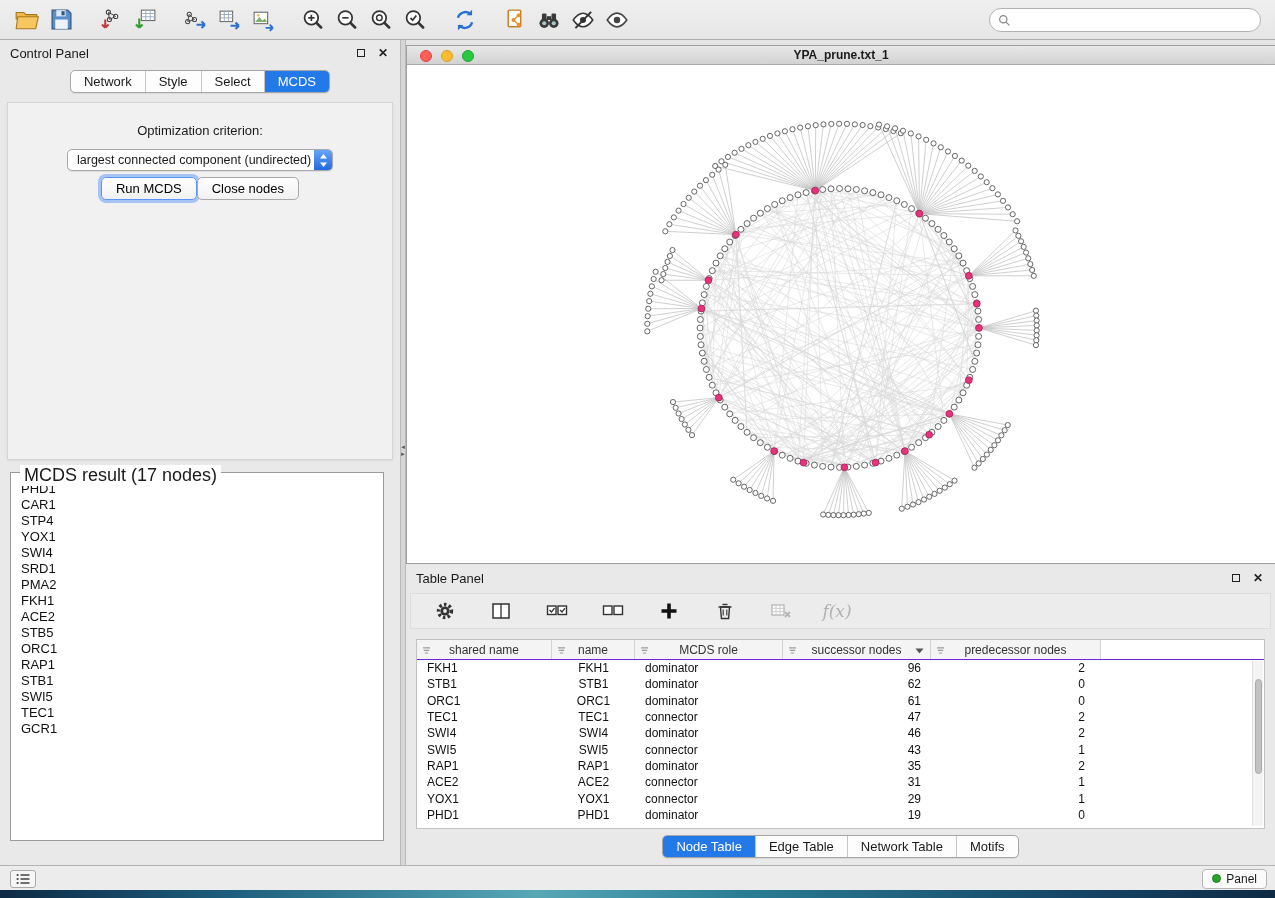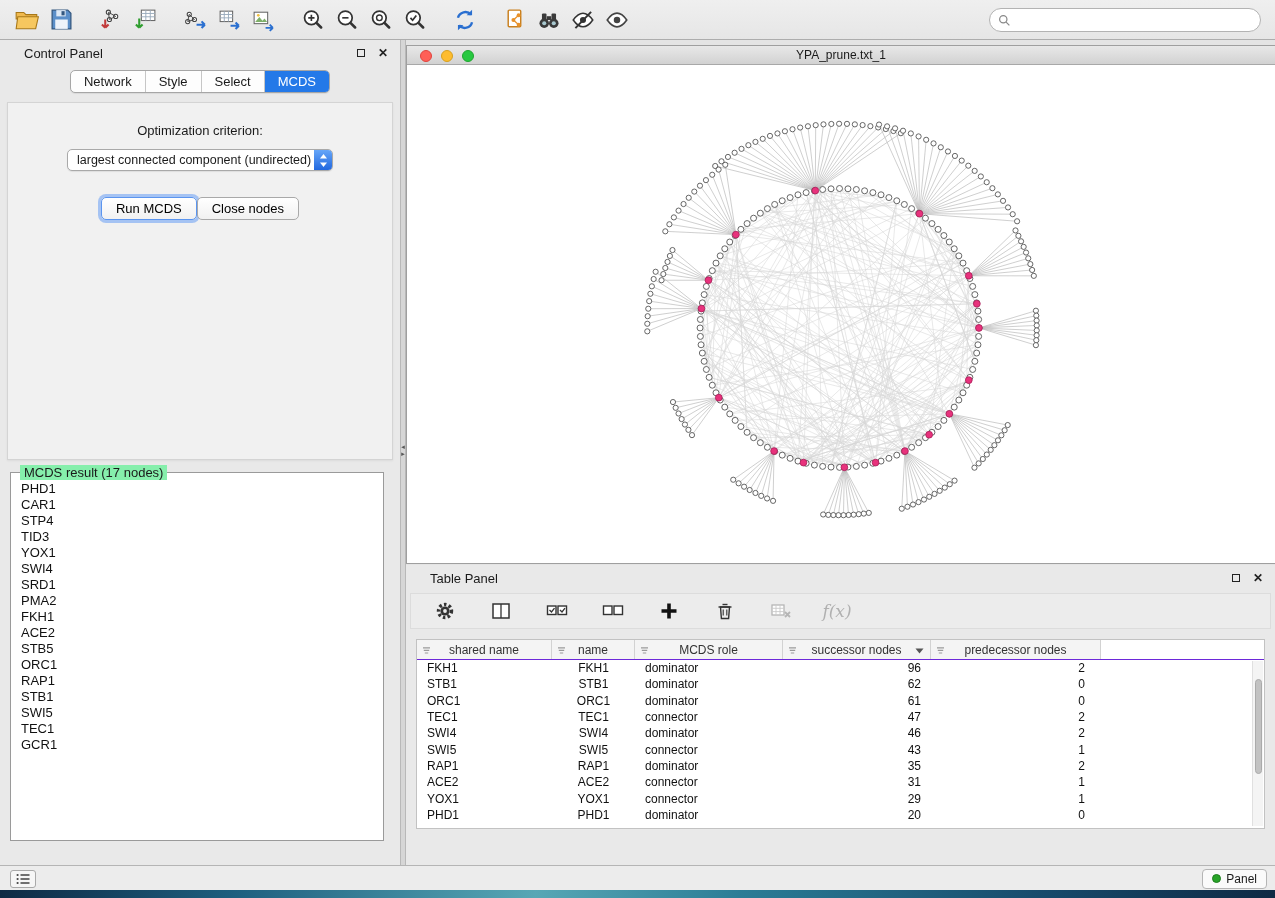--- a/index.html
+++ b/index.html
@@ -15,21 +15,21 @@
   .tgap { width:16px; }
   .search-box { position:absolute; right:14px; top:8px; width:272px; height:24px;
     background:#fff; border:1px solid #b3b3b3; border-radius:12px;
     display:flex; align-items:center; padding:0 8px; }
   .search-box input { border:none; outline:none; flex:1; font-size:12px; background:transparent;
     font-family:"Liberation Sans", sans-serif; }
 
   
   .control-panel { position:absolute; left:0; top:40px; width:400px; bottom:33px;
     background:#e9e9e9; }
-  .panel-head { height:26px; display:flex; align-items:center; padding:0 10px; font-size:13px;margin-left:14px; }
+  .panel-head { height:26px; display:flex; align-items:center; padding:0 10px; font-size:13px; }
   .panel-head .spacer { flex:1; }
   .wbtn { width:14px; height:14px; display:flex; align-items:center; justify-content:center;
     margin-left:8px; font-size:12px; color:#222; font-weight:bold; }
   .float-glyph { width:8px; height:8px; border:1.4px solid #222; display:inline-block; }
 
   .segbar { display:inline-flex; border:1px solid #a6a6a6; border-radius:5px; overflow:hidden;
     background:#fdfdfd; box-shadow:0 1px 1px rgba(0,0,0,.07); }
   .seg { padding:3px 13px; font-size:13px; color:#1a1a1a; border-left:1px solid #c6c6c6; white-space:nowrap; }
   .seg:first-child { border-left:none; }
   .seg.active { background:#2479e8; color:#fff; }
@@ -37,46 +37,46 @@
 
   .cp-inner { position:absolute; top:62px; left:7px; right:7px; height:358px;
     background:#f1f1f1; border:1px solid #d4d4d4; box-shadow:0 1px 2px rgba(0,0,0,.06); }
   .opt-label { text-align:center; font-size:13px; margin-top:20px; }
   .dropdown { width:266px; height:22px; margin:11px auto 0; background:#fff;
     border:1px solid #a9a9a9; border-radius:5px; display:flex; align-items:center;
     box-shadow:0 1px 1px rgba(0,0,0,.08); }
   .dd-text { flex:1; font-size:12.5px; padding-left:9px; white-space:nowrap; overflow:hidden; }
   .dd-stepper { width:18px; height:20px; background:linear-gradient(#66a6f8,#2268df);
     border-radius:0 4px 4px 0; display:flex; align-items:center; justify-content:center; }
-  .btn-row { display:flex; justify-content:center; gap:0; margin-top:26px; }
+  .btn-row { display:flex; justify-content:center; gap:0; margin-top:6px; }
   .btn { height:23px; padding:0 14px; background:linear-gradient(#ffffff,#f1f1f1);
     border:1px solid #a9a9a9; border-radius:5px; font-size:13px;
     font-family:"Liberation Sans", sans-serif; }
   .btn.focused { border-color:#5b95ef; box-shadow:0 0 0 3px rgba(90,150,245,.5); }
 
   .mcds-result { position:absolute; top:432px; left:10px; right:16px; bottom:24px;
     border:1px solid #9a9a9a; background:#fff; }
-  .mcds-legend { position:absolute; top:425px; left:20px; background:#86efac;
-    padding:0 4px; font-size:13px; z-index:2; }
+  .mcds-legend { position:absolute; top:425px; left:20px; background:#ffffff;
+    padding:0 4px; font-size:18px; z-index:2; }
   .result-list { padding:8px 10px; font-size:13px; line-height:16px; color:#111; }
 
   
   .vsplit { position:absolute; left:400px; top:40px; width:6px; bottom:33px;
     background:#d6d6d6; border-left:1px solid #b8b8b8; border-right:1px solid #b8b8b8; }
   .vsplit .grip { position:absolute; top:403px; left:0; width:4px; font-size:7px; color:#555;
     line-height:7px; text-align:center; }
 
   
   .net-window { position:absolute; left:406px; top:45px; right:0; height:519px;
     border:1px solid #9f9f9f; border-right:none; background:#fff; }
   .net-titlebar { height:19px; background:linear-gradient(#e8e8e8,#d2d2d2);
     border-bottom:1px solid #a8a8a8; position:relative; }
   .tl { position:absolute; top:3.5px; width:12px; height:12px; border-radius:50%; }
   .net-title { position:absolute; left:0; right:0; top:2px; text-align:center;
-    font-size:12px; font-weight:normal; color:#1a1a1a; }
+    font-size:12px; font-weight:bold; color:#1a1a1a; }
   .net-canvas { position:absolute; top:19px; left:0; right:0; bottom:0; background:#fff; }
   .net-canvas svg { width:100%; height:100%; display:block; }
 
   
   .table-panel { position:absolute; left:406px; top:565px; right:0; bottom:33px; background:#e9e9e9; }
   .tp-toolbar { position:absolute; top:28px; left:4px; right:4px; height:36px;
     background:#ececec; border:1px solid #dcdcdc; display:flex; align-items:center;
     padding-left:22px; gap:32px; }
   .tpbtn { width:24px; height:24px; display:flex; align-items:center; justify-content:center; }
   .fx { font-family:"DejaVu Serif", serif; font-style:italic; font-size:17px; color:#b0b0b0; }
@@ -294,21 +294,20 @@
       <button class="btn">Close nodes</button>
     </div>
   </div>
 
   <span class="mcds-legend">MCDS result (17 nodes)</span>
   <div class="mcds-result">
     <div class="result-list" id="mcds-list">
         <div>PHD1</div>
         <div>CAR1</div>
         <div>STP4</div>
-        <div>TID3</div>
         <div>YOX1</div>
         <div>SWI4</div>
         <div>SRD1</div>
         <div>PMA2</div>
         <div>FKH1</div>
         <div>ACE2</div>
         <div>STB5</div>
         <div>ORC1</div>
         <div>RAP1</div>
         <div>STB1</div>
@@ -1180,29 +1179,37 @@
           <div class="td c0">YOX1</div>
           <div class="td c1">YOX1</div>
           <div class="td c2">connector</div>
           <div class="td c3">29</div>
           <div class="td c4">1</div>
         </div>
         <div class="trow">
           <div class="td c0">PHD1</div>
           <div class="td c1">PHD1</div>
           <div class="td c2">dominator</div>
-          <div class="td c3">20</div>
+          <div class="td c3">19</div>
           <div class="td c4">0</div>
         </div>
       </div>
     <div class="vscroll">
       <div class="vthumb"></div>
     </div>
   </div>
 
+  <div class="tp-tabs-row">
+    <div class="segbar" id="tp-tabs">
+        <div class="seg active">Node Table</div>
+        <div class="seg">Edge Table</div>
+        <div class="seg">Network Table</div>
+        <div class="seg">Motifs</div>
+      </div>
+  </div>
 </div>
 
 <div class="status-bar">
   <div class="status-left-btn">
     <svg width="14" height="12" viewBox="0 0 14 12">
       <circle cx="1.6" cy="2" r="1.1" fill="#444"></circle>
         <circle cx="1.6" cy="6" r="1.1" fill="#444"></circle>
         <circle cx="1.6" cy="10" r="1.1" fill="#444"></circle>
       <path d="M4.5 2h9M4.5 6h9M4.5 10h9" stroke="#444" stroke-width="1.4"></path>
     </svg>

